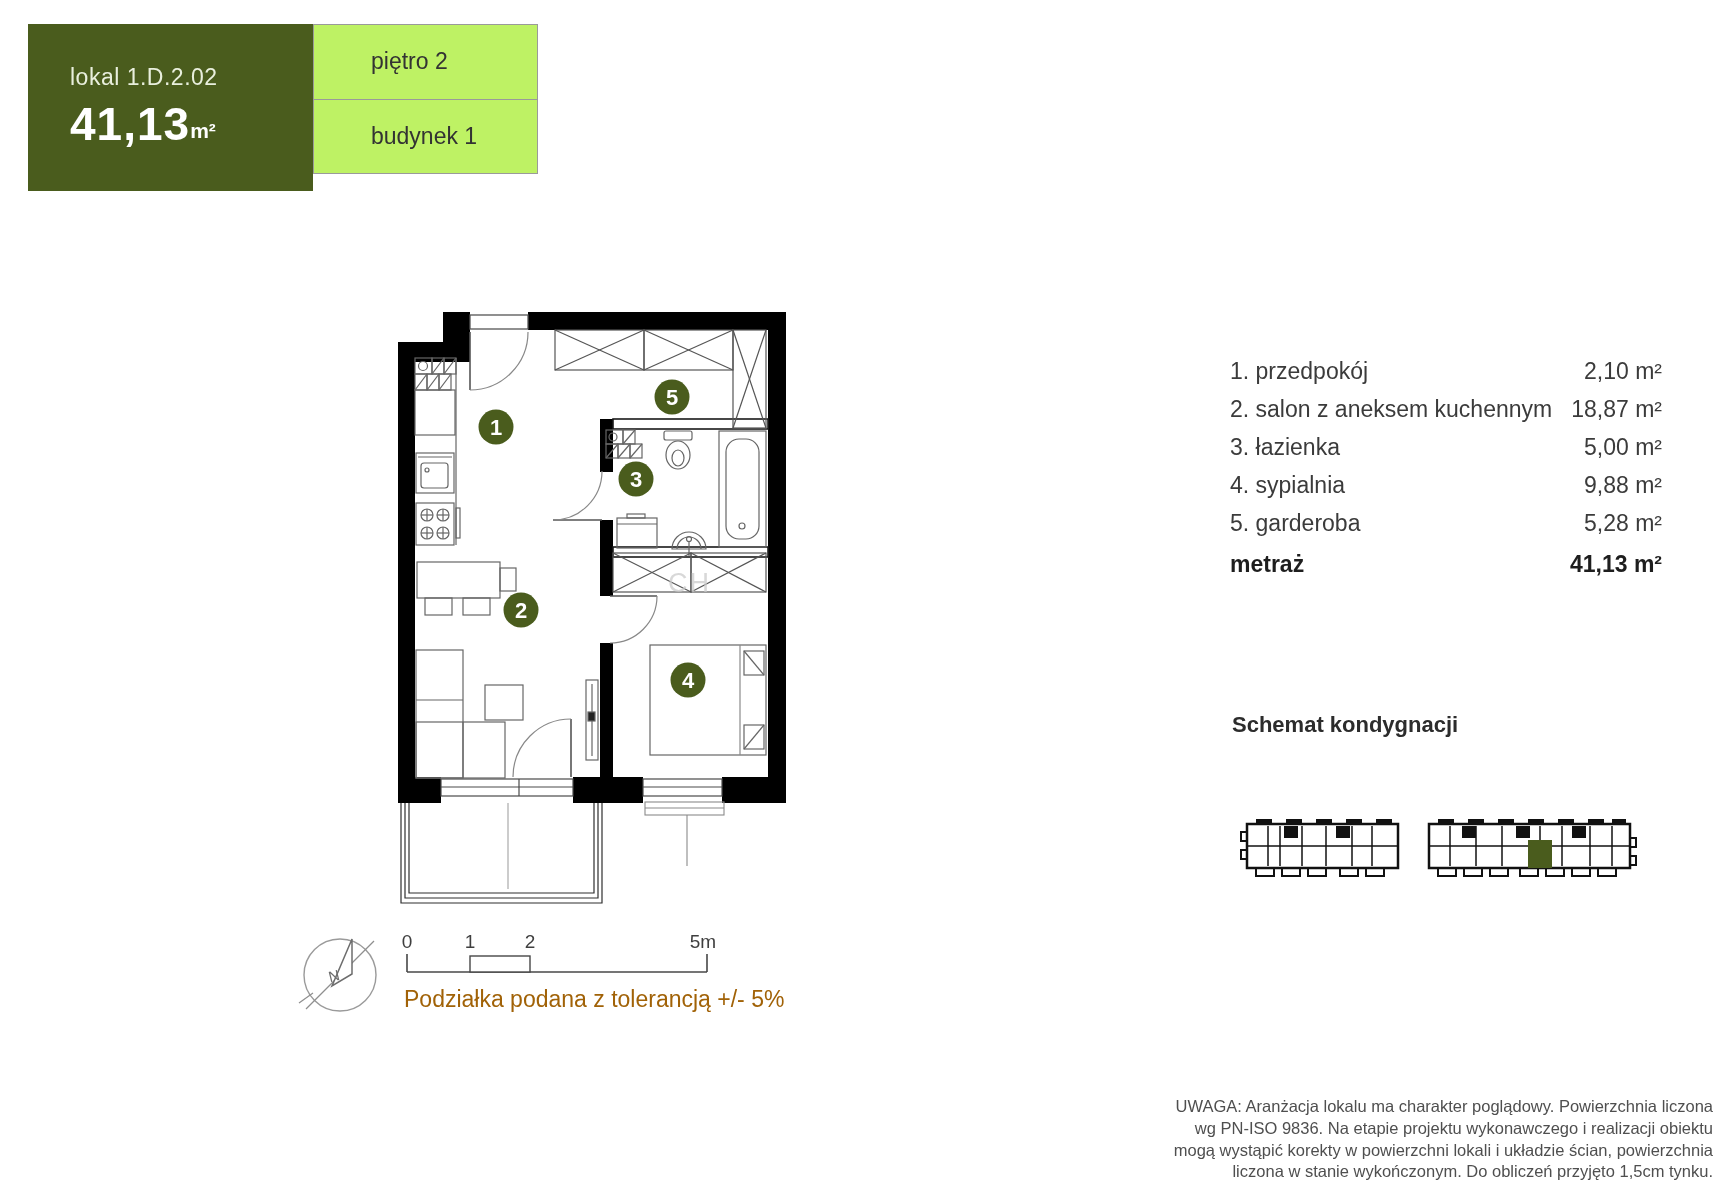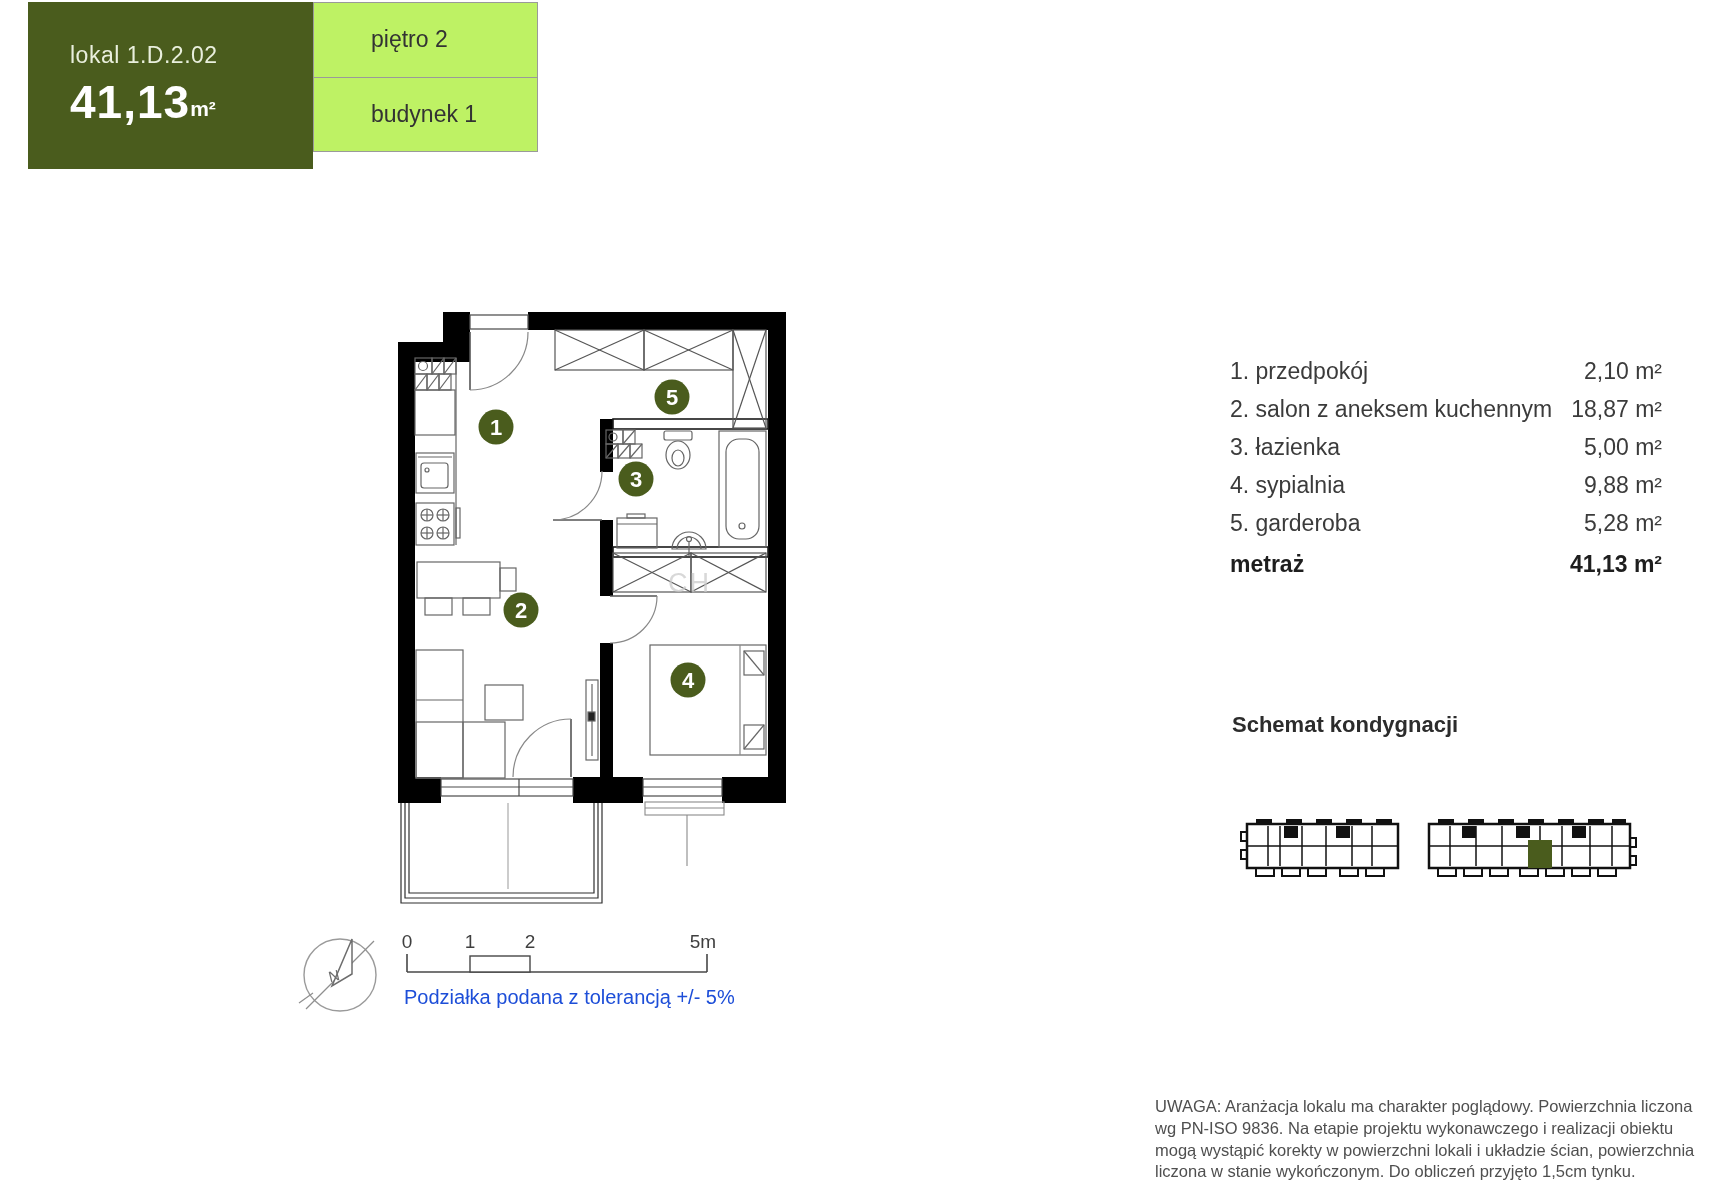--- a/index.html
+++ b/index.html
@@ -1,37 +1,37 @@
 <!DOCTYPE html>
 <html><head>
 <meta charset="utf-8">
 <style>
   html,body{margin:0;padding:0;}
   body{
     width:1713px;height:1200px;position:relative;background:#fff;
     font-family:"Liberation Sans", sans-serif;color:#3b3b3b;overflow:hidden;
   }
   
-  .hdr{position:absolute;left:28px;top:2px;display:flex;}
+  .hdr{position:absolute;left:28px;top:24px;display:flex;}
   .hdr-green{width:285px;height:167px;background:#4a5c1d;box-sizing:border-box;padding:40px 0 0 42px;}
   .hdr-green .lokal{font-size:23px;color:#e9efdd;letter-spacing:.5px;}
   .hdr-green .arearow{display:flex;align-items:flex-end;margin-top:10px;text-align:right;}
   .hdr-green .areaval{font-size:46px;font-weight:700;color:#fff;letter-spacing:1px;line-height:1;}
   .hdr-green .areaunit{font-size:21px;font-weight:700;color:#fff;margin-bottom:4px;}
   .hdr-white{width:225px;height:150px;box-sizing:border-box;border:1px solid #9a9a9a;background:#bef264;display:flex;flex-direction:column;}
   .hdr-cell{flex:1;display:flex;align-items:center;padding-left:57px;font-size:23px;color:#333;}
   .hdr-cell.first{border-bottom:1px solid #9a9a9a;}
   
   .roomlist{position:absolute;left:1230px;top:358px;width:432px;}
   .roomrow{display:flex;justify-content:space-between;height:38px;align-items:flex-start;font-size:23px;color:#3b3b3b;}
   .roomrow .rv{white-space:nowrap;}
   .totalrow{display:flex;justify-content:space-between;font-size:23px;font-weight:700;color:#1e1e1e;margin-top:3px;text-align:center;}
   .schemat-title{position:absolute;left:1232px;top:712px;font-size:22px;font-weight:700;color:#2c2c2c;}
-  .disclaimer{position:absolute;left:1155px;top:1096px;width:558px;font-size:16.5px;line-height:1.32;color:#4f4f4f;}
-  .scale-caption{position:absolute;left:404px;top:986px;font-size:20px;color:#1d4ed8;}
+  .disclaimer{position:absolute;left:1155px;top:1096px;width:558px;font-size:16.5px;line-height:1.32;color:#4f4f4f;text-align:right;}
+  .scale-caption{position:absolute;left:404px;top:986px;font-size:23px;color:#a16207;}
   .watermark{position:absolute;left:668px;top:568px;font-size:27px;color:#cbcbcb;letter-spacing:2px;opacity:.75;}
   svg text{font-family:"Liberation Sans", sans-serif;}
 </style>
 </head>
 <body>
 
 <svg width="1713" height="1200" viewBox="0 0 1713 1200" style="position:absolute;left:0;top:0;">
 
   <g>
 

